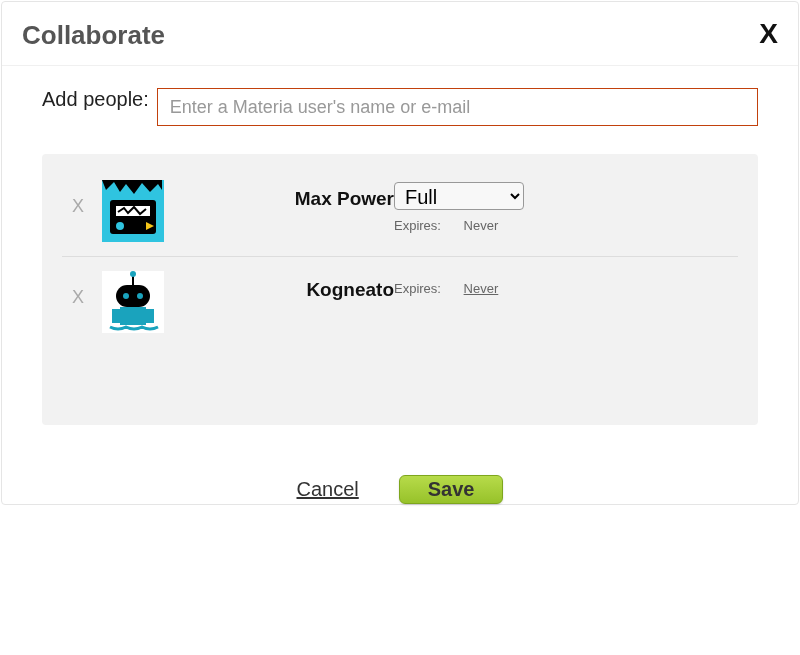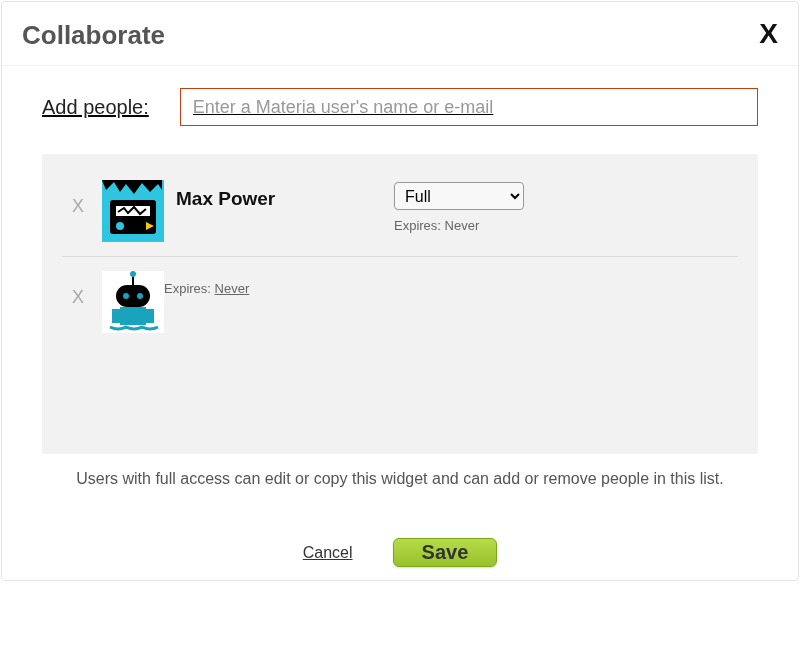--- a/index.html
+++ b/index.html
@@ -7,21 +7,21 @@
       font-family: "Lucida Grande", "Lucida Sans Unicode", Helvetica, Arial, sans-serif;
       background: #fff;
       width: 800px;
       height: 655px;
       overflow: hidden;
     }
     .dialog {
       border: 1px solid #e5e5e5;
       border-radius: 4px;
       width: 798px;
-      height: 580px;
+      height: 504px;
       margin: 1px;
       padding: 0;
       background: #fff;
       display: flex;
       flex-direction: column;
     }
     .dialog-header {
       display: flex;
       justify-content: space-between;
       align-items: flex-start;
@@ -36,24 +36,22 @@
     .close-x {
       font-size: 28px;
       font-weight: 900;
       color: #111;
       cursor: pointer;
       line-height: 1;
       font-family: Arial, sans-serif;
     }
     .add-row {
       display: flex;
-      align-items: center;
       padding: 22px 40px 10px 40px;
-      gap: 31px;
-      text-decoration: underline;
+      gap: 8px;
     }
     .add-label {
       font-size: 20px;
       color: #222;
     }
     .add-input {
       flex: 1;
       height: 38px;
       border: 1px solid #c2410c;
       padding: 0 12px;
@@ -87,61 +85,62 @@
     }
     .avatar {
       width: 62px;
       height: 62px;
       flex-shrink: 0;
     }
     .name-col {
       padding-left: 12px;
       padding-top: 8px;
       width: 230px;
+      text-align: right;
     }
     .person-name {
       font-size: 19px;
       font-weight: 700;
       color: #111;
     }
     .perm-col {
       padding-top: 2px;
     }
     .perm-select {
-      font-size: 16px;
+      font-size: 20px;
       padding: 2px 6px;
       border: 1px solid #999;
       border-radius: 4px;
       background: #f8f8f8;
       width: 130px;
       height: 28px;
     }
     .expires {
       margin-top: 8px;
       font-size: 13px;
       color: #666;
     }
-    .expires-val { color: #666; }
+    .expires-val { color: #666; margin-left: 19px; }
     .expires-val.underlined { text-decoration: underline; }
     .help-text {
       text-align: center;
       font-size: 16px;
       color: #555;
       margin-top: 16px;
       padding: 0 40px;
     }
     .buttons {
       display: flex;
       justify-content: center;
       align-items: center;
       gap: 40px;
       margin-top: 50px;
     }
     .cancel-link {
-      font-size: 16px;
+      font-size: 20px;
       color: #333;
       text-decoration: underline;
       cursor: pointer;
     }
     .save-btn {
       background: linear-gradient(to bottom, #b7db4a, #97c22a);
       border: 1px solid #7ea61d;
       border-radius: 6px;
       padding: 2px 28px;
       font-size: 20px;
@@ -205,30 +204,32 @@
           <circle cx="31" cy="3" r="3" fill="#1aa3bd"></circle>
           <rect x="14" y="14" width="34" height="22" rx="11" fill="#000"></rect>
           <circle cx="24" cy="25" r="3" fill="#1aa3bd"></circle>
           <circle cx="38" cy="25" r="3" fill="#1aa3bd"></circle>
           <rect x="18" y="36" width="26" height="18" fill="#1aa3bd"></rect>
           <rect x="10" y="38" width="8" height="14" fill="#1aa3bd"></rect>
           <rect x="44" y="38" width="8" height="14" fill="#1aa3bd"></rect>
           <path d="M8 56 Q16 60 24 56 Q32 60 40 56 Q48 60 56 56" stroke="#1aa3bd" stroke-width="3" fill="none"></path>
         </svg>
       </div>
+      <div class="name-col">
+        <div class="person-name">Kogneato</div>
+      </div>
       <div class="perm-col">
         <div class="expires">
           <span>Expires:</span>
           <span class="expires-val underlined">Never</span>
         </div>
       </div>
     </div>
 
   </div>
 
-  <div class="help-text">Users with full access can edit or copy this widget and can add or remove people in this list.</div>
 
   <div class="buttons">
     <span class="cancel-link">Cancel</span>
     <button class="save-btn">Save</button>
   </div>
 
 </div>
 
 </body></html>

